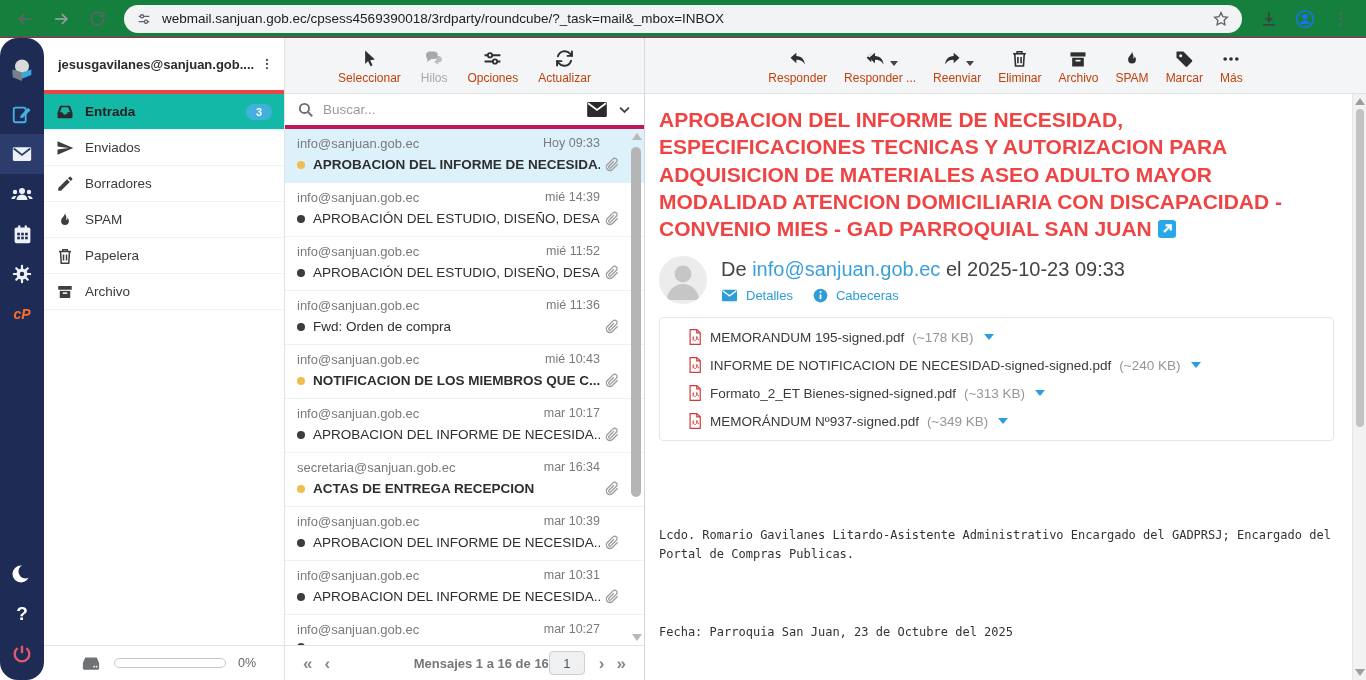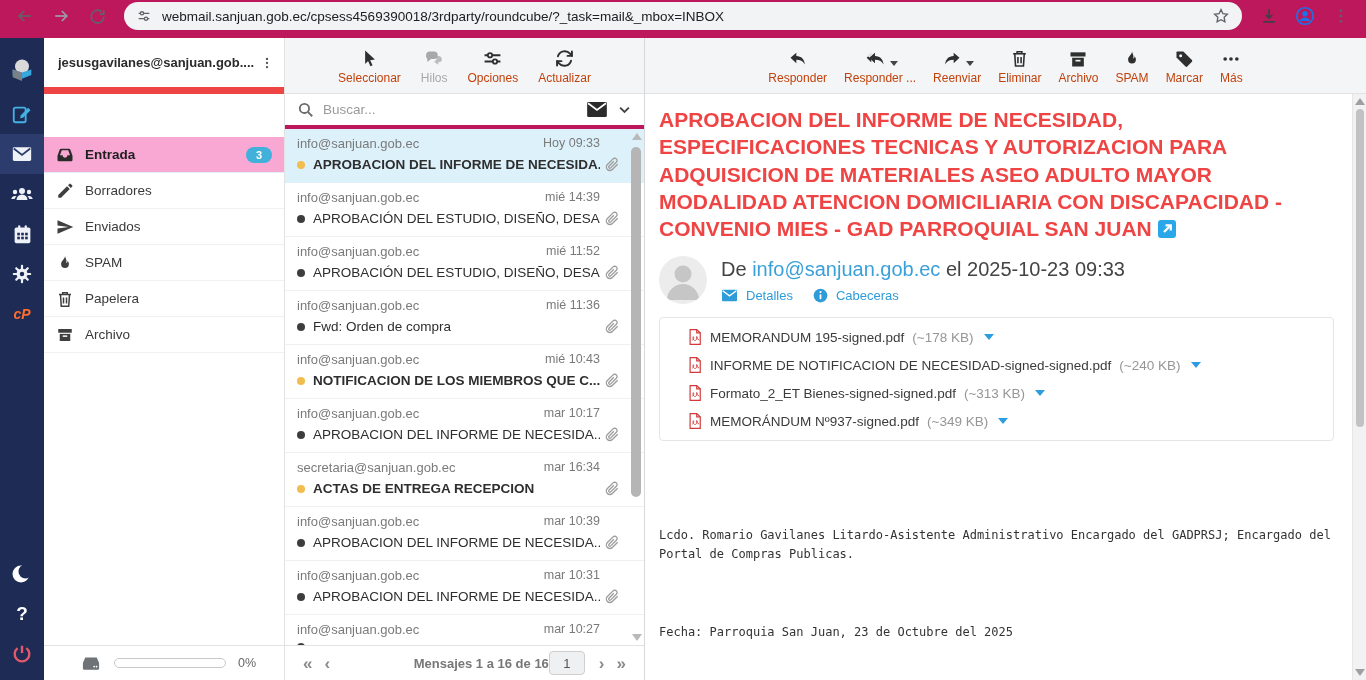--- a/index.html
+++ b/index.html
@@ -1,47 +1,47 @@
 <!DOCTYPE html>
 <html><head>
 <meta charset="utf-8">
 <style>
   * { box-sizing: border-box; margin: 0; padding: 0; }
   html,body { width:1366px; height:680px; overflow:hidden; font-family:"Liberation Sans",sans-serif; background:#fff; }
 
   
-  .browser { height:38px; display:flex; align-items:center; padding:0 10px; gap:6px; background:#be185d; border-bottom:6px solid #be185d; }
+  .browser { height:38px; display:flex; align-items:center; padding:0 10px; gap:6px; background:#15803d; border-bottom:1px solid #be185d; }
   .nav-btn { width:30px; height:30px; display:flex; align-items:center; justify-content:center; color:#5f6368; border-radius:50%; flex:0 0 auto; }
   .nav-btn.dim { color:#9aa0a6; }
   .urlbar { flex:1; height:28px; background:#f1f3f4; border-radius:14px; display:flex; align-items:center; padding:0 12px; gap:10px; margin:0 6px; min-width:0; }
   .urlbar .url-text { flex:1; font-size:13.5px; color:#202124; white-space:nowrap; overflow:hidden; }
   .chrome-right { display:flex; align-items:center; gap:6px; }
 
   
   .app { height:642px; display:flex; }
 
   
-  .rail { width:44px; background:#1d2b55; display:flex; flex-direction:column; align-items:center; padding:8px 0 6px; }
+  .rail { width:44px; background:#1d2b55; display:flex; flex-direction:column; align-items:center; padding:8px 0 6px;border-radius:18px; }
   .rail-item { width:44px; height:40px; display:flex; align-items:center; justify-content:center; color:#eef1f8; }
   .rail-item.logo { height:48px; }
   .rail-item.active { background:#2b3c6d; }
   .rail-item.compose { color:#45b1e3; }
   .rail-spacer { flex:1; }
   .cp-logo { color:#ff6c2c; font-weight:bold; font-style:italic; font-size:14px; }
   .rail-help { color:#fff; font-size:19px; font-weight:bold; }
 
   
   .folders-col { width:241px; border-right:1px solid #e2e2e2; display:flex; flex-direction:column; background:#fff; }
-  .account-row { height:56px; flex:0 0 56px; border-bottom:7px solid #ef4444; display:flex; align-items:center; padding:0 8px 0 14px; }
+  .account-row { height:56px; flex:0 0 56px; border-bottom:4px solid #ef4444; display:flex; align-items:center; padding:0 8px 0 14px; }
   .account-name { flex:1; font-size:13px; font-weight:bold; color:#2b2b2b; white-space:nowrap; overflow:hidden; }
   .kebab { width:18px; color:#555; display:flex; justify-content:center; }
   .folder-list { flex:1; overflow:hidden; }
   .folder { height:36px; display:flex; align-items:center; gap:11px; padding:0 12px; font-size:13.5px; color:#3a3a3a; border-bottom:1px solid #f1f1f1; }
   .folder .f-icon { width:18px; height:18px; color:#3f3f3f; flex:0 0 auto; display:flex; }
-  .folder.active { background:#f9a8d4; font-weight:bold; color:#1f1f1f; border-bottom-color:#dcf1fb;margin-top:43px; }
+  .folder.active { background:#14b8a6; font-weight:bold; color:#1f1f1f; border-bottom-color:#dcf1fb; }
   .folder.active .f-icon { color:#2a2a2a; }
   .badge { margin-left:auto; background:#41b1dc; color:#fff; font-size:11px; font-weight:bold; border-radius:9px; padding:2px 10px; }
   .quota-row { height:35px; flex:0 0 35px; border-top:1px solid #e2e2e2; display:flex; align-items:center; gap:12px; padding-left:36px; }
   .quota-bar { width:112px; height:10px; border:1px solid #c9c9c9; border-radius:6px; background:#fff; }
   .quota-text { font-size:12.5px; color:#666; }
 
   
   .toolbar { height:56px; flex:0 0 56px; background:#f4f5f6; border-bottom:1px solid #e2e2e2; display:flex; align-items:flex-start; justify-content:center; gap:20px; padding-top:7px; }
   .tb-btn { display:flex; flex-direction:column; align-items:center; gap:2px; color:#2f2f2f; }
   .tb-btn .tb-icon { height:24px; display:flex; align-items:flex-end; }
@@ -266,34 +266,34 @@
               <path d="M2 13l3-8.2A1.8 1.8 0 016.7 3.5h10.6A1.8 1.8 0 0119 4.8L22 13v5.5a1.8 1.8 0 01-1.8 1.8H3.8A1.8 1.8 0 012 18.5zm3.3-.8h3.4a3.3 3.3 0 006.6 0h3.4l-2.4-6.4H7.7z"></path>
             </svg>
           </span>
           <span>Entrada</span>
           <span class="badge active">3</span>
         </div>
 
         <div class="folder">
           <span class="f-icon">
             <svg width="18" height="18" viewBox="0 0 24 24" fill="currentColor">
-              <path d="M3 17.3L14.7 5.6l3.7 3.7L6.7 21H3zM16 4.3l1.8-1.8a1.3 1.3 0 011.8 0l1.9 1.9a1.3 1.3 0 010 1.8L19.7 8z"></path>
-            </svg>
-          </span>
-          <span>Borradores</span>
+              <path d="M2 21l21-9L2 3v7l15 2-15 2z"></path>
+            </svg>
+          </span>
+          <span>Enviados</span>
 
         </div>
 
         <div class="folder">
           <span class="f-icon">
             <svg width="18" height="18" viewBox="0 0 24 24" fill="currentColor">
-              <path d="M2 21l21-9L2 3v7l15 2-15 2z"></path>
-            </svg>
-          </span>
-          <span>Enviados</span>
+              <path d="M3 17.3L14.7 5.6l3.7 3.7L6.7 21H3zM16 4.3l1.8-1.8a1.3 1.3 0 011.8 0l1.9 1.9a1.3 1.3 0 010 1.8L19.7 8z"></path>
+            </svg>
+          </span>
+          <span>Borradores</span>
 
         </div>
 
         <div class="folder">
           <span class="f-icon">
             <svg width="18" height="18" viewBox="0 0 24 24" fill="currentColor">
               <path d="M12 2c.6 4.4-5.2 6.6-5.2 11.4a5.2 5.2 0 0010.4 0c0-1.9-.8-3.3-1.8-4.4.1 2.6-1.4 3.3-2 2.5C15.2 8.2 12.6 6.6 12 2z"></path>
             </svg>
           </span>
           <span>SPAM</span>

